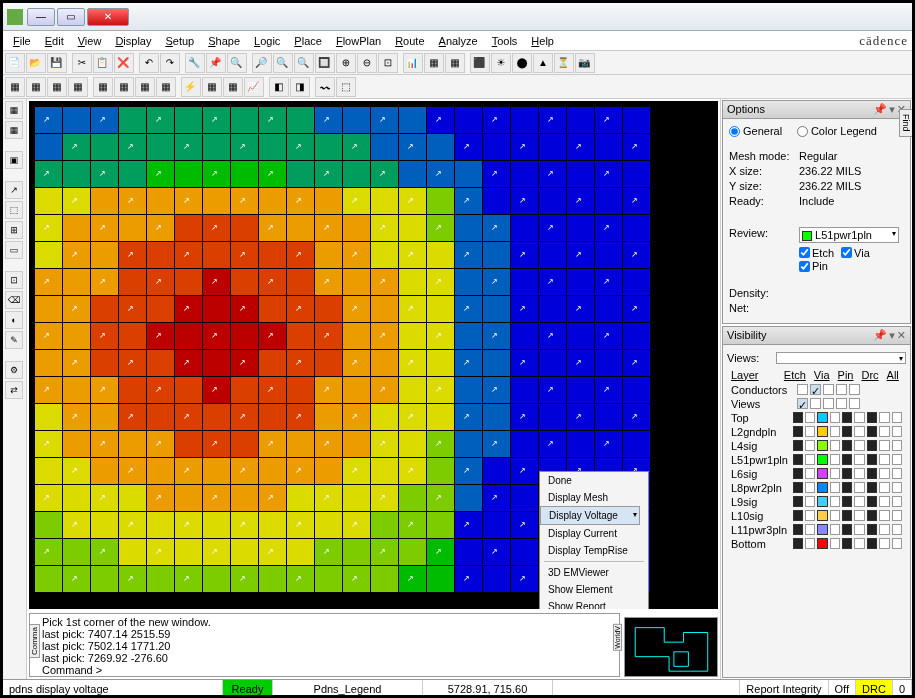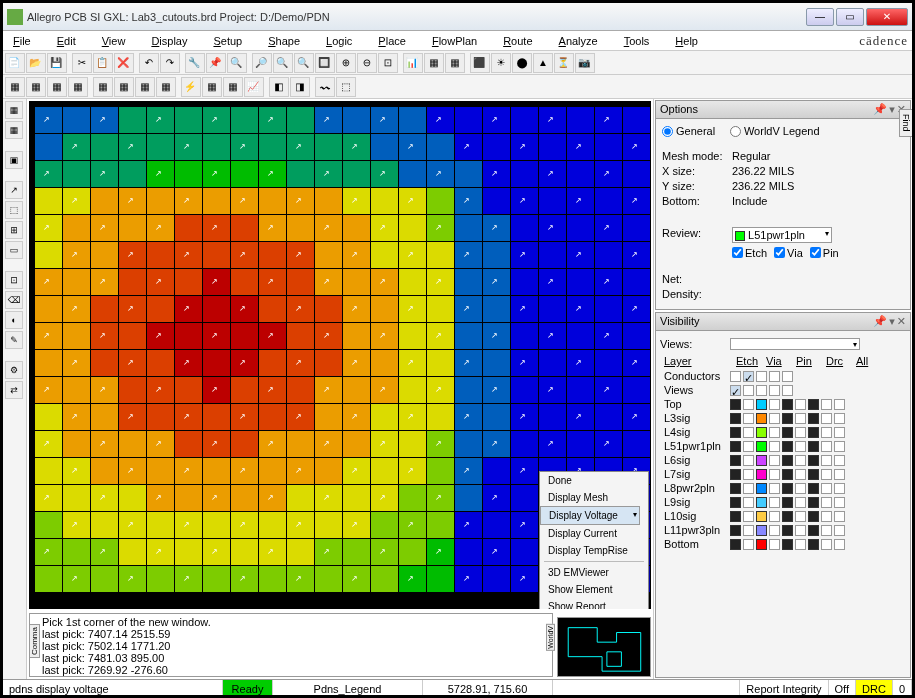--- a/index.html
+++ b/index.html
@@ -4,37 +4,37 @@
 <style>
 * { box-sizing: border-box; margin: 0; padding: 0; font-family: Tahoma, sans-serif; font-size: 11px; }
 body { width: 915px; height: 698px; overflow: hidden; background: #fff; border: 3px solid #000; }
 .titlebar { height: 28px; background: linear-gradient(#f8f8f8,#e0e8f0); display: flex; align-items: center; padding: 0 4px; border-bottom: 1px solid #aaa; }
 .titlebar .icon { width: 16px; height: 16px; background: #6a4; margin-right: 4px; }
 .titlebar .title { flex: 1; color: #333; }
 .wbtns { display: flex; gap: 2px; }
 .wbtn { width: 28px; height: 18px; background: linear-gradient(#eef,#cce); border: 1px solid #89a; border-radius: 2px; display: flex; align-items: center; justify-content: center; font-size: 10px; }
 .wbtn.close { background: linear-gradient(#f66,#c11); color: #fff; width: 42px; }
 .menubar { height: 20px; display: flex; align-items: center; padding: 0 4px; border-bottom: 1px solid #ccc; justify-content: space-between; }
-.menus { display: flex; gap: 14px; }
+.menus { display: flex; gap: 2px; }
 .menu { padding: 2px 6px; cursor: default; }
 .menu u { text-decoration: underline; }
 .brand { font-family: serif; letter-spacing: 1px; color: #333; font-size: 13px; }
 .toolbar { height: 24px; display: flex; align-items: center; padding: 0 2px; border-bottom: 1px solid #ccc; gap: 1px; background: #f4f4f4; }
 .tb { width: 20px; height: 20px; background: #eee; border: 1px solid #ccc; display: flex; align-items: center; justify-content: center; font-size: 10px; }
 .tb.sep { width: 3px; background: none; border: none; }
 .content { display: flex; height: 580px; }
 .ltool { width: 24px; background: #f4f4f4; border-right: 1px solid #ccc; display: flex; flex-direction: column; gap: 2px; padding: 2px; }
 .lb { width: 18px; height: 18px; background: #eee; border: 1px solid #ccc; font-size: 9px; display:flex; align-items:center; justify-content:center; }
 .main { flex: 1; display: flex; flex-direction: column; position: relative; }
 .canvas { flex: 1; background: #000; position: relative; overflow: hidden; margin: 2px; }
 .heat { position: absolute; }
 .cmdwin { height: 64px; border: 1px solid #999; margin: 2px; background: #fff; padding: 2px 4px; font-size: 10px; overflow: hidden; position: relative; }
 .cmdwin .tab { position: absolute; left: -1px; top: 10px; writing-mode: vertical-rl; transform: rotate(180deg); font-size: 8px; background: #eee; border: 1px solid #999; padding: 2px 0; }
 .cmdline { padding-left: 8px; }
-.rpanels { width: 259px; display: flex; flex-direction: column; border-left: 1px solid #ccc; position: relative; }
+.rpanels { width: 192px; display: flex; flex-direction: column; border-left: 1px solid #ccc; position: relative; }
 .rtab { position: absolute; right: -1px; top: 10px; writing-mode: vertical-rl; font-size: 9px; background: #eee; border: 1px solid #999; padding: 4px 1px; z-index: 5; }
 .panel { border: 1px solid #999; margin: 1px; background: #f4f4f4; }
 .phdr { background: linear-gradient(#e8e8e8,#d0d0d0); padding: 2px 4px; display: flex; justify-content: space-between; border-bottom: 1px solid #999; }
 .phdr .pbtns { display: flex; gap: 2px; font-size: 9px; color: #666; }
 .pbody { padding: 6px; font-size: 10px; }
 .radio { display: inline-flex; align-items: center; gap: 3px; margin-right: 12px; }
 .radio input { width: 11px; height: 11px; }
 .kv { display: flex; margin: 3px 0; }
 .kv .k { width: 70px; }
 .sel { border: 1px solid #999; background: #fff; padding: 1px 14px 1px 2px; display: inline-block; min-width: 100px; position: relative; }
@@ -59,21 +59,20 @@
 .scell { border-right: 1px solid #ccc; padding: 0 6px; height: 100%; display: flex; align-items: center; }
 .scell.ready { background: #0c0; color: #000; }
 .scell.drc { background: #ff0; }
 .bottomrow { display: flex; align-items: flex-end; }
 </style>
 </head>
 <body>
 
 <div class="titlebar">
   <div class="icon"></div>
-  <div class="title">Allegro PCB SI GXL: Lab3_cutouts.brd  Project: D:/Demo/PDN</div>
   <div class="wbtns">
     <div class="wbtn">—</div>
     <div class="wbtn">▭</div>
     <div class="wbtn close">✕</div>
   </div>
 </div>
 
 <div class="menubar">
   <div class="menus" id="menus">
       <div class="menu"><u>F</u>ile</div>
@@ -769,21 +768,20 @@
         <div style="position: absolute; left: 490px; top: 473px; color: rgb(255, 255, 255); font-size: 8px; pointer-events: none;">↗</div>
         <div style="position: absolute; left: 546px; top: 473px; color: rgb(255, 255, 255); font-size: 8px; pointer-events: none;">↗</div>
         <div style="position: absolute; left: 602px; top: 473px; color: rgb(255, 255, 255); font-size: 8px; pointer-events: none;">↗</div>
     </div>
     <div class="bottomrow">
       <div class="cmdwin" style="flex:1">
         <div class="tab">Comma</div>
         <div class="cmdline">Pick 1st corner of the new window.</div>
         <div class="cmdline">last pick:  7407.14  2515.59</div>
         <div class="cmdline">last pick:  7502.14  1771.20</div>
-        <div class="cmdline">last pick:  7481.03  895.00</div>
         <div class="cmdline">last pick:  7269.92  -276.60</div>
         <div class="cmdline">Command &gt;</div>
       </div>
       <div class="world">
         <div class="wtab">WorldV</div>
         <svg viewBox="0 0 94 60">
             <path d="M10 10 h30 v15 h20 v-10 h25 v40 h-40 v-15 h-35 z M50 35 h15 v15 h-15 z" fill="none" stroke="#0ff" stroke-width="1"></path>
           </svg>
       </div>
     </div>
@@ -800,37 +798,37 @@
             <span>✕</span>
           </span>
         </div>
       <div class="pbody">
         <label class="radio">
             <input type="radio" checked="" style="">
             <span>General</span>
           </label>
         <label class="radio">
             <input type="radio" style="">
-            <span>WorldV Legend</span>
+            <span>Color Legend</span>
           </label>
         <div style="height:8px"></div>
         <div class="kv">
             <span class="k">Mesh mode:</span>
             <span>Regular</span>
           </div>
         <div class="kv">
             <span class="k">X size:</span>
             <span>236.22 MILS</span>
           </div>
         <div class="kv">
             <span class="k">Y size:</span>
             <span>236.22 MILS</span>
           </div>
         <div class="kv">
-            <span class="k">Bottom:</span>
+            <span class="k">Ready:</span>
             <span>Include</span>
           </div>
         <div style="height:14px"></div>
         <div class="kv">
             <span class="k">Review:</span>
             <span class="sel"><span style="display:inline-block;width:10px;height:10px;background:#0f0;border:1px solid #333;vertical-align:middle"></span> <span>L51pwr1pln</span></span>
           </div>
         <div style="margin-left:70px;margin-top:4px">
           <label class="chk">
               <input type="checkbox" checked="" style="">
@@ -840,24 +838,24 @@
               <input type="checkbox" checked="" style="">
               <span>Via</span>
             </label>
           <label class="chk">
               <input type="checkbox" checked="" style="">
               <span>Pin</span>
             </label>
         </div>
         <div style="height:10px"></div>
         <div class="kv">
-            <span class="k">Net:</span>
+            <span class="k">Density:</span>
           </div>
         <div class="kv">
-            <span class="k">Density:</span>
+            <span class="k">Net:</span>
           </div>
       </div>
     </div>
 
     <div class="panel vis">
       <div class="phdr">
           <span>Visibility</span>
           <span class="pbtns">
             <span>📌</span>
             <span>▾</span>
@@ -900,24 +898,24 @@
               <span class="cbx"></span>
               <span class="sw" style="background:#0cf"></span>
               <span class="cbx"></span>
               <span class="sw" style="background:#222"></span>
               <span class="cbx"></span>
               <span class="sw" style="background:#222"></span>
               <span class="cbx"></span>
               <span class="cbx"></span>
             </div>
             <div class="vrow">
-              <span class="nm">L3sig</span>
-              <span class="sw" style="background:#222"></span>
-              <span class="cbx"></span>
-              <span class="sw" style="background:#f80"></span>
+              <span class="nm">L2gndpln</span>
+              <span class="sw" style="background:#222"></span>
+              <span class="cbx"></span>
+              <span class="sw" style="background:#fc0"></span>
               <span class="cbx"></span>
               <span class="sw" style="background:#222"></span>
               <span class="cbx"></span>
               <span class="sw" style="background:#222"></span>
               <span class="cbx"></span>
               <span class="cbx"></span>
             </div>
             <div class="vrow">
               <span class="nm">L4sig</span>
               <span class="sw" style="background:#222"></span>
@@ -940,32 +938,20 @@
               <span class="cbx"></span>
               <span class="sw" style="background:#222"></span>
               <span class="cbx"></span>
               <span class="cbx"></span>
             </div>
             <div class="vrow">
               <span class="nm">L6sig</span>
               <span class="sw" style="background:#222"></span>
               <span class="cbx"></span>
               <span class="sw" style="background:#c4f"></span>
-              <span class="cbx"></span>
-              <span class="sw" style="background:#222"></span>
-              <span class="cbx"></span>
-              <span class="sw" style="background:#222"></span>
-              <span class="cbx"></span>
-              <span class="cbx"></span>
-            </div>
-            <div class="vrow">
-              <span class="nm">L7sig</span>
-              <span class="sw" style="background:#222"></span>
-              <span class="cbx"></span>
-              <span class="sw" style="background:#f0c"></span>
               <span class="cbx"></span>
               <span class="sw" style="background:#222"></span>
               <span class="cbx"></span>
               <span class="sw" style="background:#222"></span>
               <span class="cbx"></span>
               <span class="cbx"></span>
             </div>
             <div class="vrow">
               <span class="nm">L8pwr2pln</span>
               <span class="sw" style="background:#222"></span>

